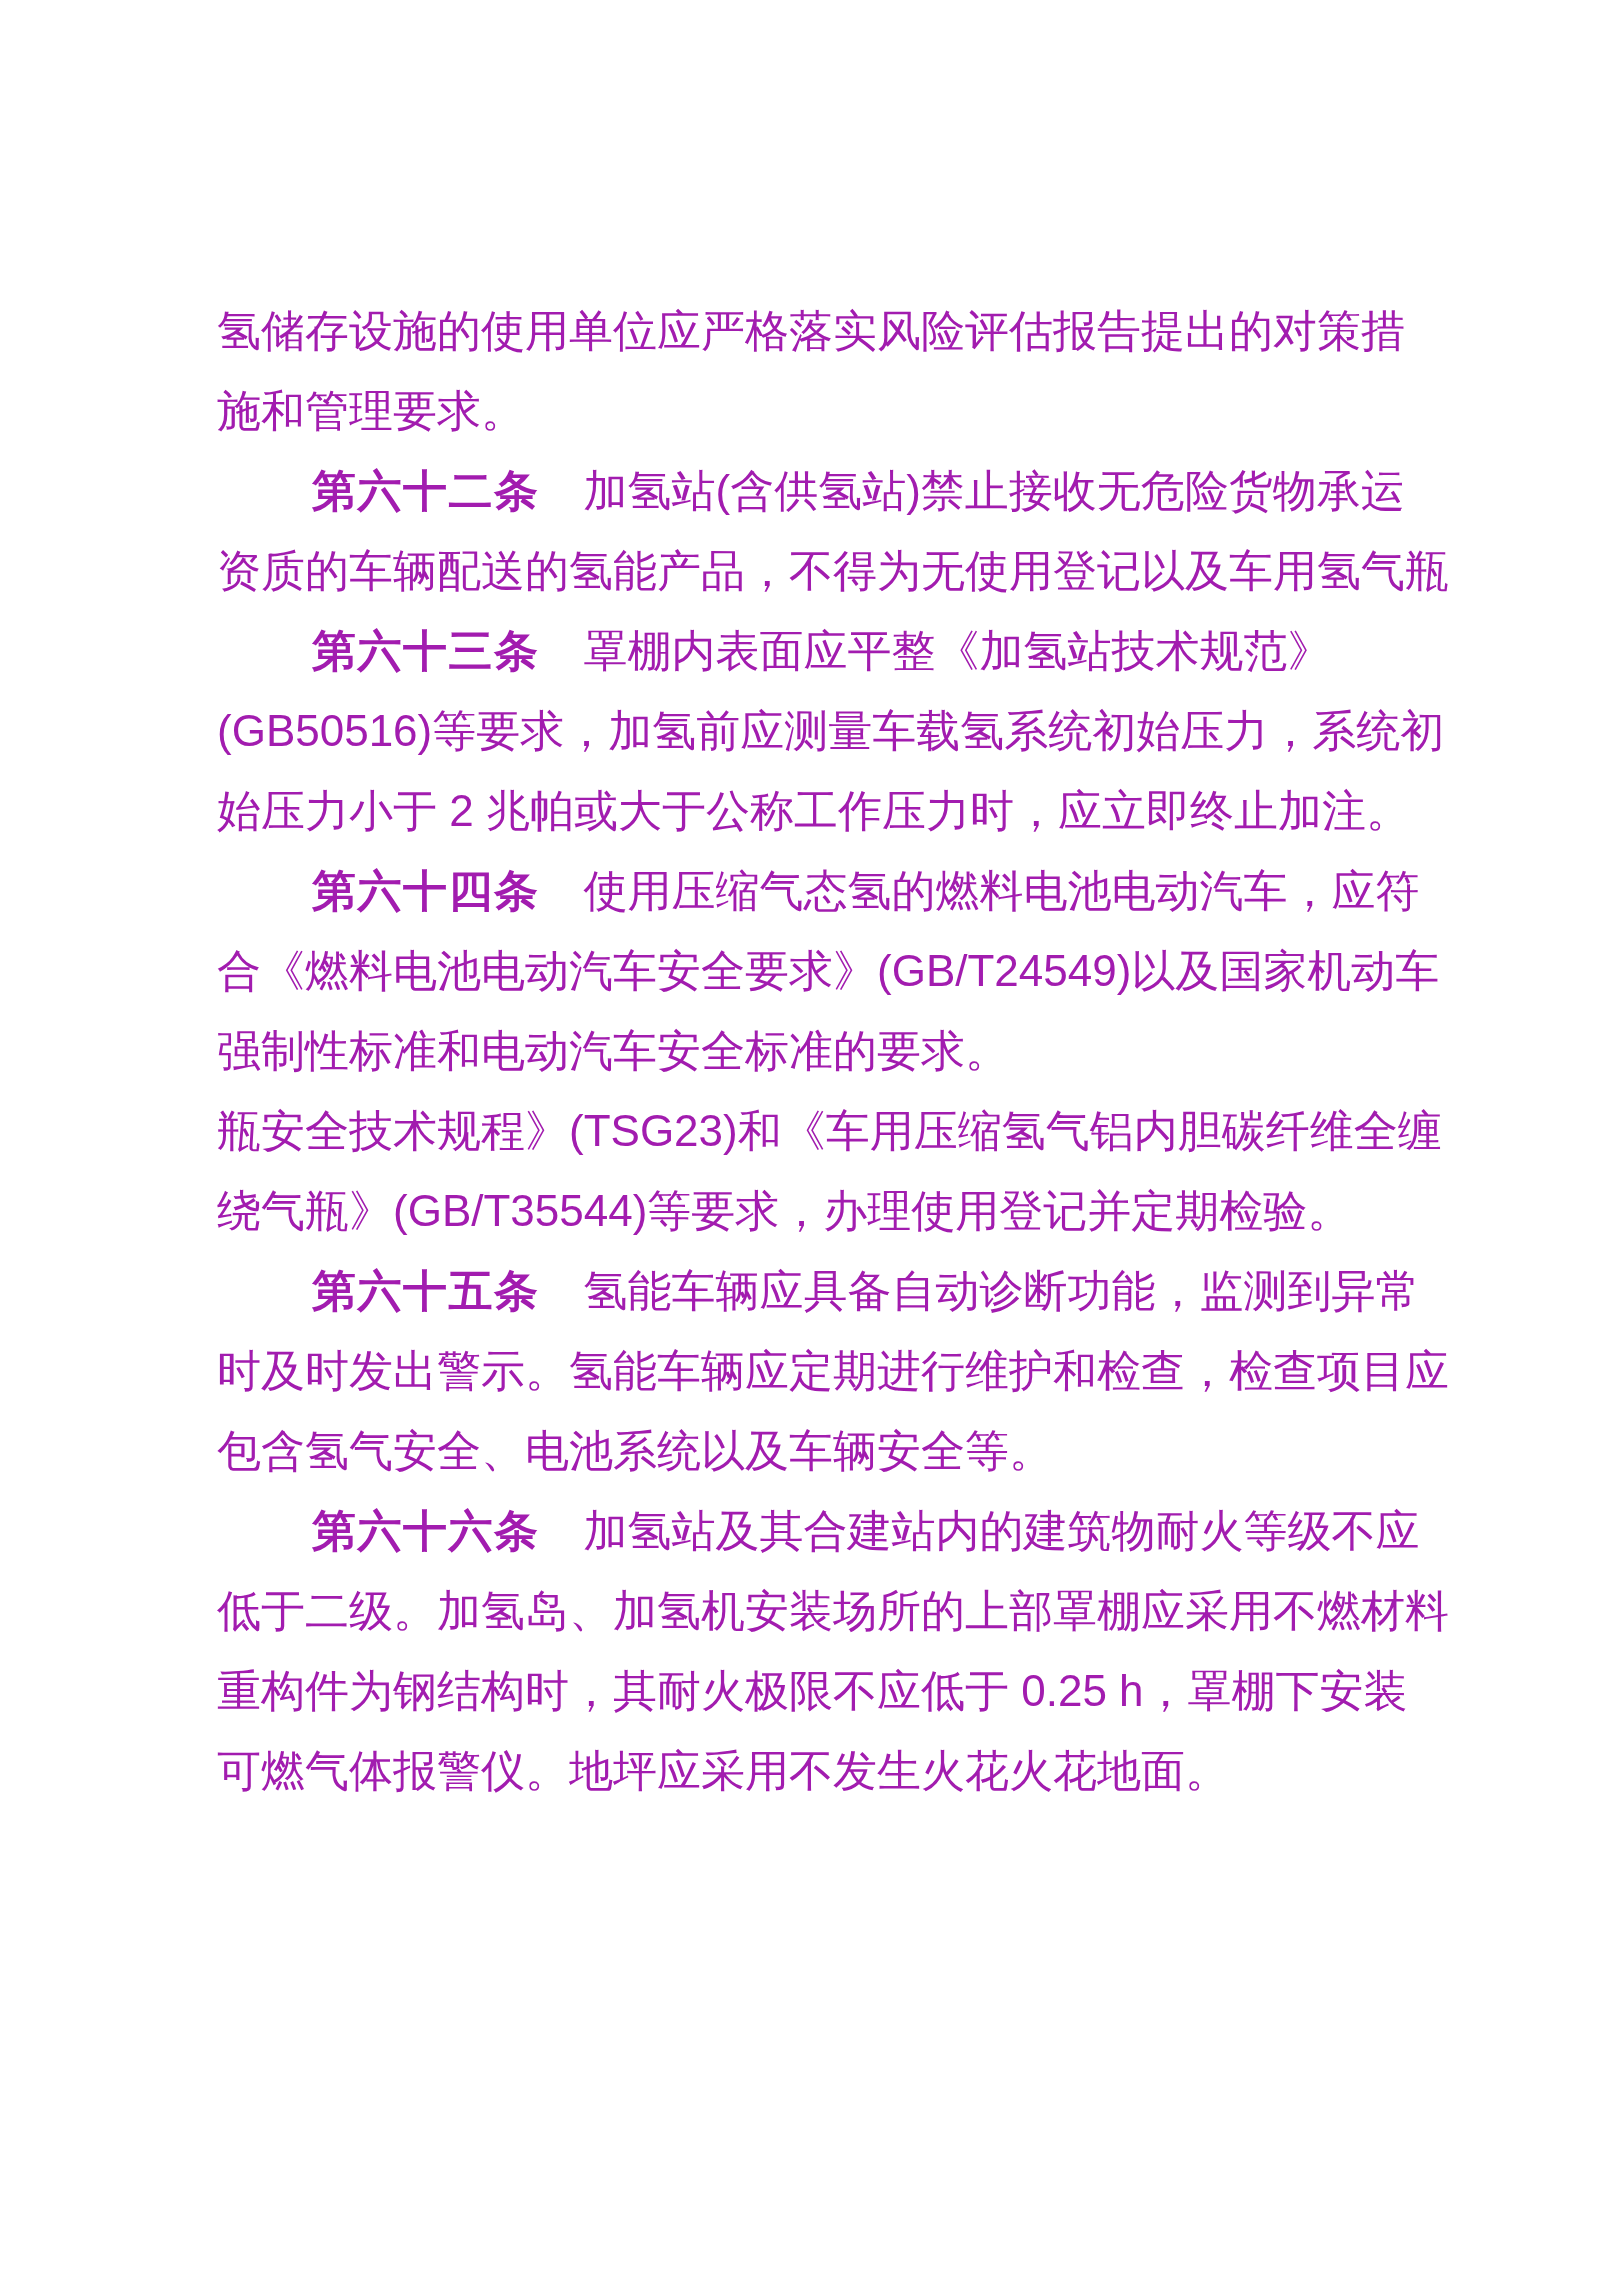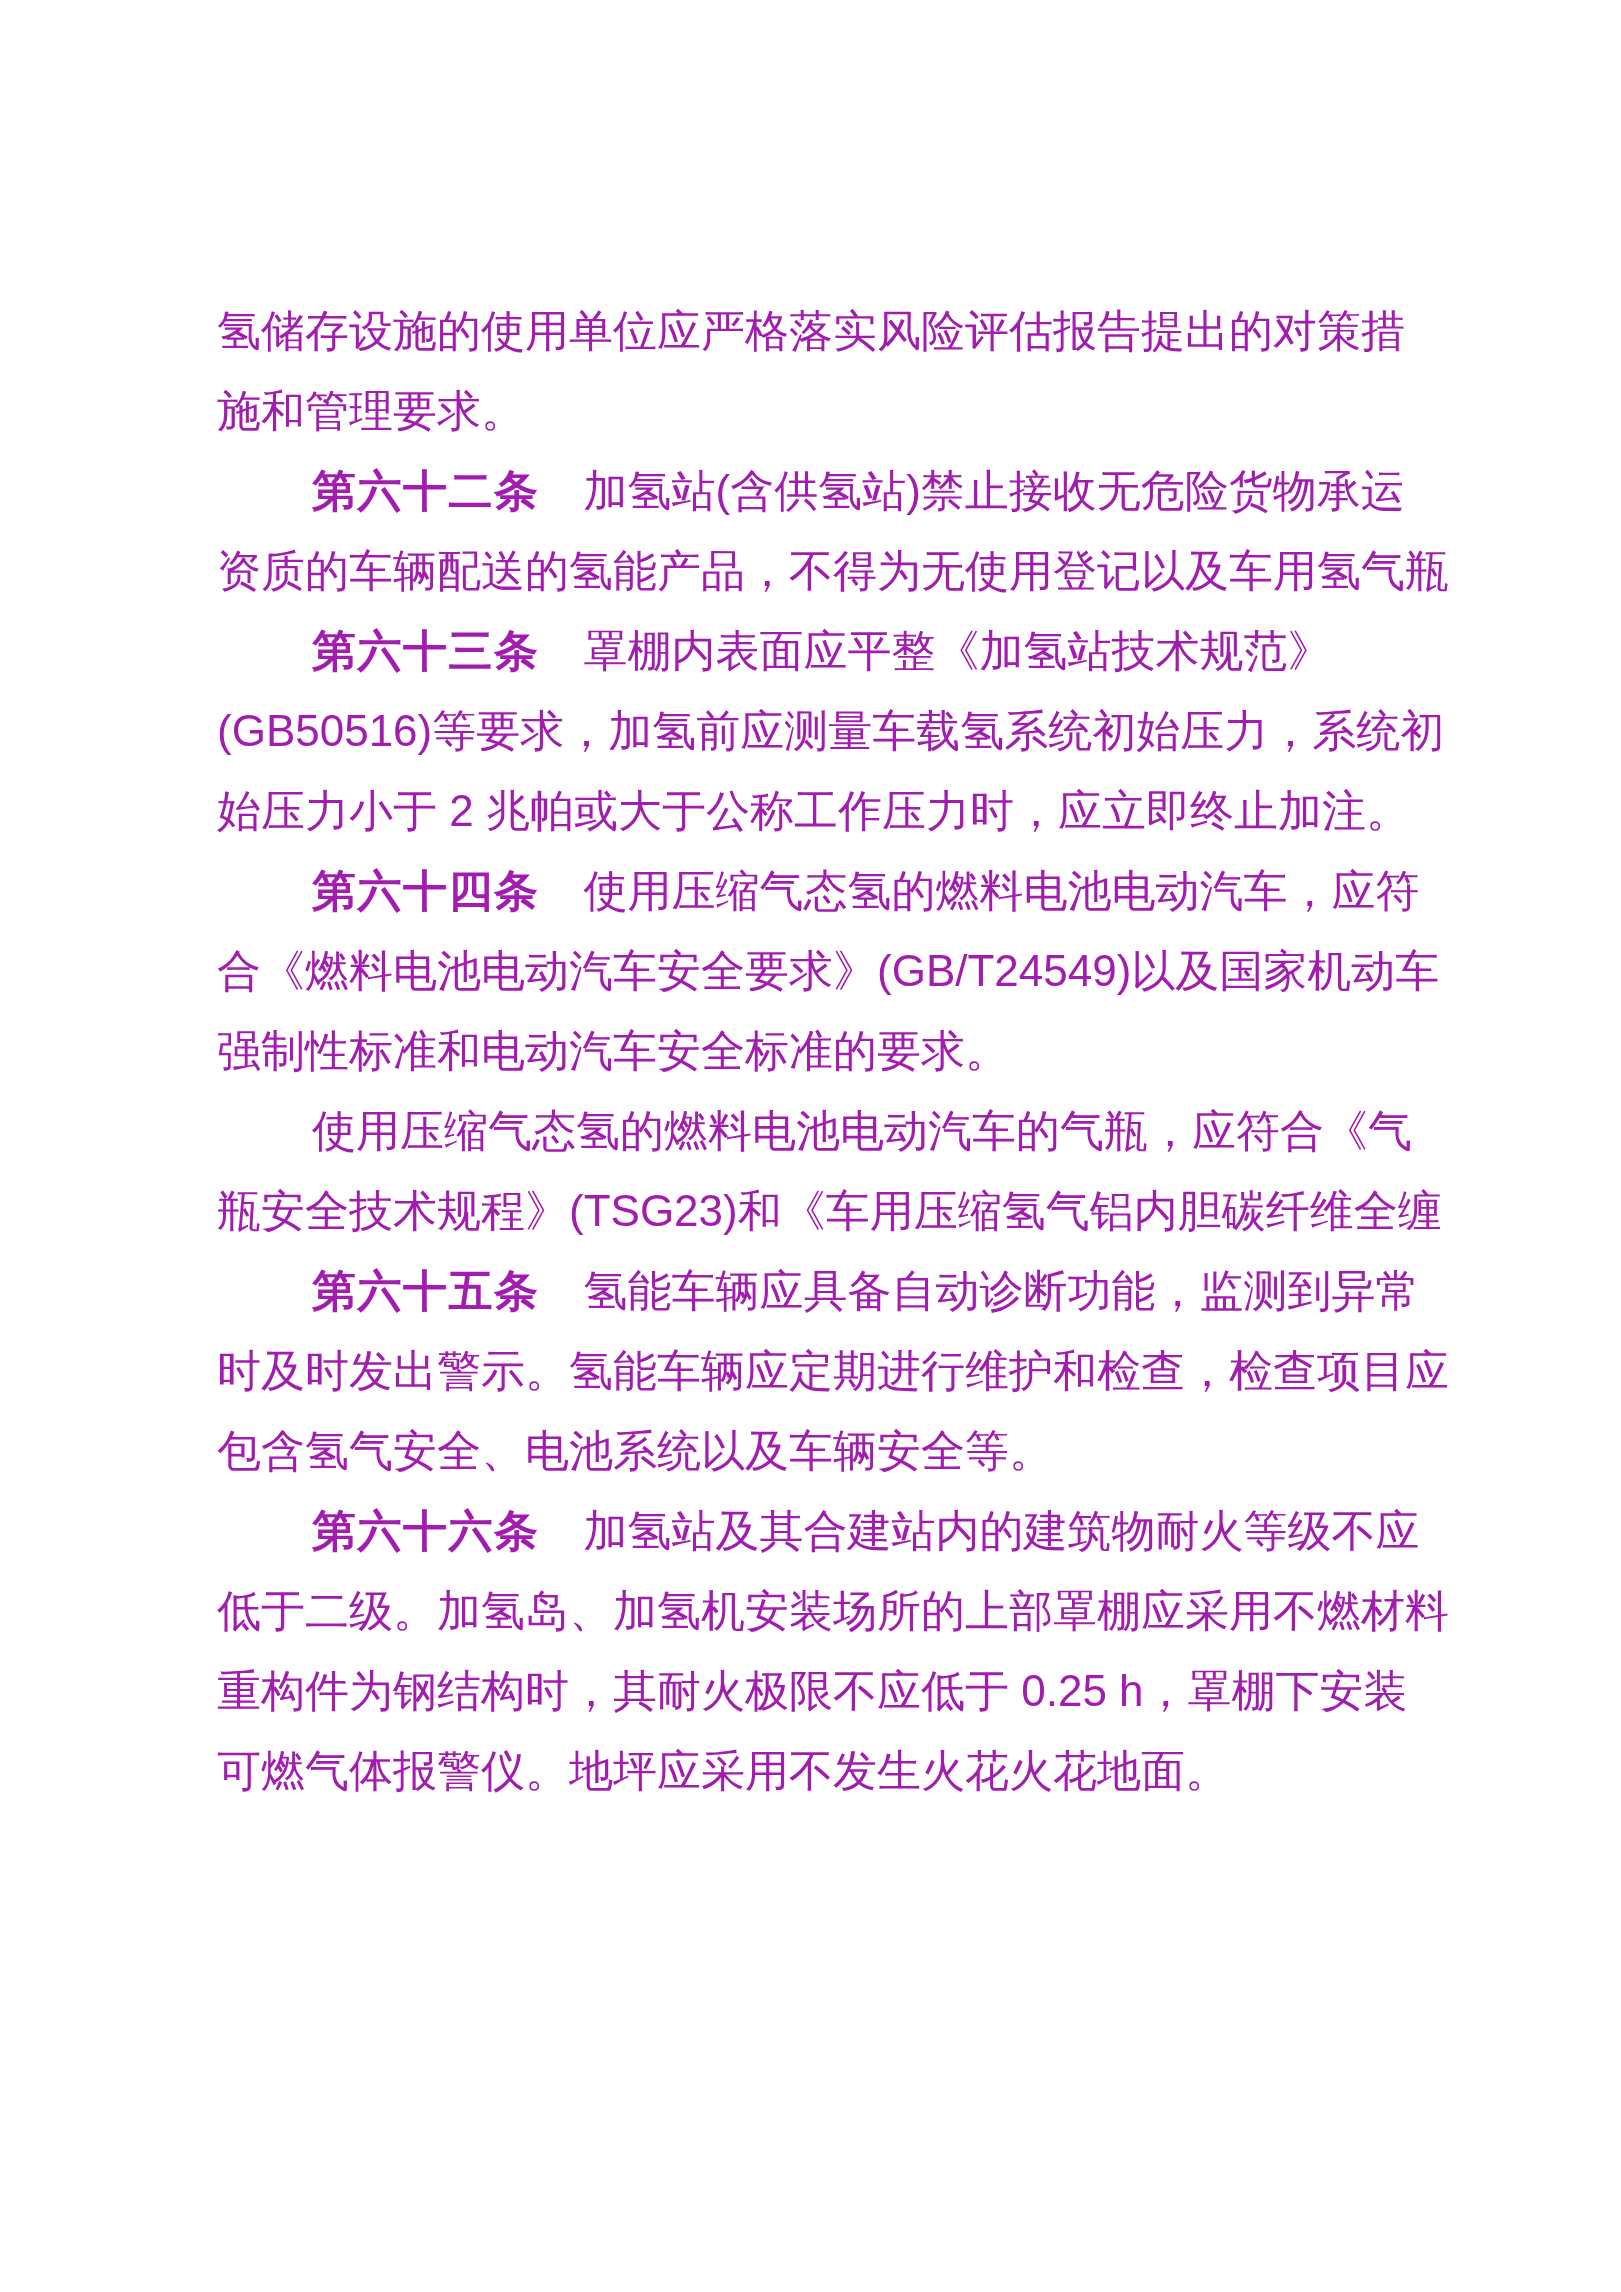--- a/index.html
+++ b/index.html
@@ -44,22 +44,22 @@
   <div class="line"><span>资质的车辆配送的氢能产品，不得为无使用登记以及车用氢气瓶</span></div>
 
   <div class="line indent"><span class="head">第六十三条</span><span>罩棚内表面应平整《加氢站技术规范》</span></div>
   <div class="line"><span>(GB50516)等要求，加氢前应测量车载氢系统初始压力，系统初</span></div>
   <div class="line"><span>始压力小于 2 兆帕或大于公称工作压力时，应立即终止加注。</span></div>
 
   <div class="line indent"><span class="head">第六十四条</span><span>使用压缩气态氢的燃料电池电动汽车，应符</span></div>
   <div class="line"><span>合《燃料电池电动汽车安全要求》(GB/T24549)以及国家机动车</span></div>
   <div class="line"><span>强制性标准和电动汽车安全标准的要求。</span></div>
 
-  <div class="line indent"><span>使用压缩气态氢的燃料电池电动汽车的气瓶，应符合《气</span></div>
   <div class="line"><span>瓶安全技术规程》(TSG23)和《车用压缩氢气铝内胆碳纤维全缠</span></div>
+  <div class="line"><span>绕气瓶》(GB/T35544)等要求，办理使用登记并定期检验。</span></div>
 
   <div class="line indent"><span class="head">第六十五条</span><span>氢能车辆应具备自动诊断功能，监测到异常</span></div>
   <div class="line"><span>时及时发出警示。氢能车辆应定期进行维护和检查，检查项目应</span></div>
   <div class="line"><span>包含氢气安全、电池系统以及车辆安全等。</span></div>
 
   <div class="line indent"><span class="head">第六十六条</span><span>加氢站及其合建站内的建筑物耐火等级不应</span></div>
   <div class="line"><span>低于二级。加氢岛、加氢机安装场所的上部罩棚应采用不燃材料</span></div>
   <div class="line"><span>重构件为钢结构时，其耐火极限不应低于 0.25 h，罩棚下安装</span></div>
   <div class="line"><span>可燃气体报警仪。地坪应采用不发生火花火花地面。</span></div>
 

